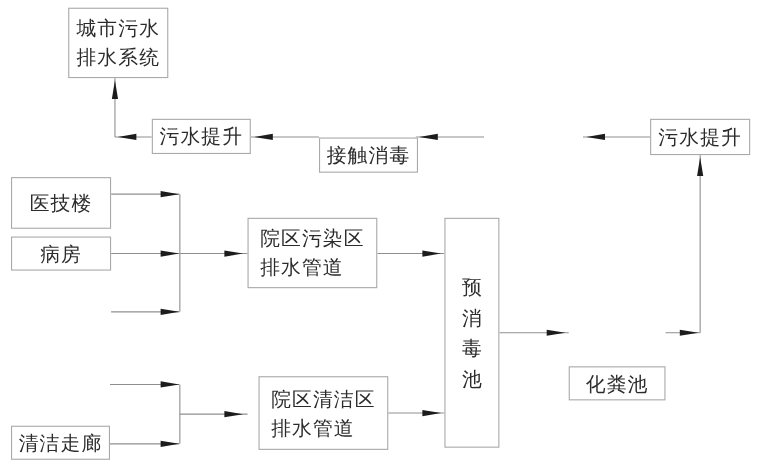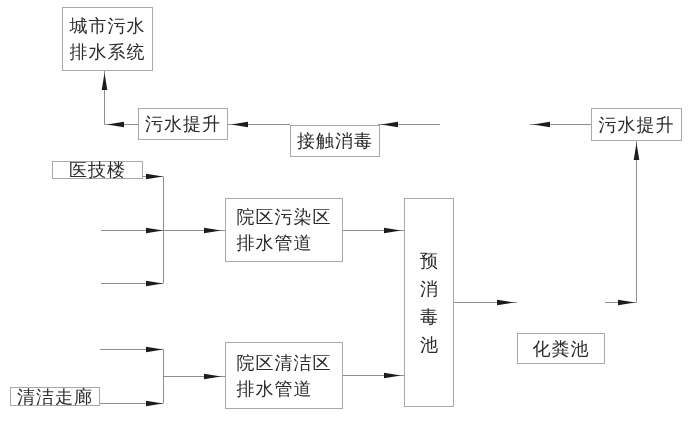--- a/index.html
+++ b/index.html
@@ -35,27 +35,27 @@
     line-height: 26px;
     white-space: pre-line;
     letter-spacing: 1px;
   }
   .node .label { white-space: pre-line; }
   .node-city      { left: 62px;  top: 7px;   width: 91px;  height: 64px; }
   .node-lift-l    { left: 138px; top: 108px; width: 90px;  height: 32px; }
   .node-disinfect { left: 290px; top: 108px; width: 90px;  height: 32px; margin-top: 17px; }
   .node-treat     { left: 440px; top: 108px; width: 90px;  height: 32px; }
   .node-lift-r    { left: 591px; top: 108px; width: 91px;  height: 33px; }
-  .node-medtech   { left: 10px;  top: 161px; width: 91px;  height: 18px; margin-left: 42px; }
+  .node-medtech   { left: 10px;  top: 161px; width: 91px;  height: 47px; }
   .node-ward      { left: 10px;  top: 215px; width: 91px;  height: 31px; }
   .node-icu       { left: 10px;  top: 267px; width: 91px;  height: 34px; }
   .node-doctor    { left: 10px;  top: 333px; width: 90px;  height: 32px; }
-  .node-corridor  { left: 10px;  top: 387px; width: 90px;  height: 19px; }
+  .node-corridor  { left: 10px;  top: 387px; width: 90px;  height: 31px; }
   .node-polluted  { left: 225px; top: 198px; width: 118px; height: 64px; }
-  .node-clean     { left: 225px; top: 342px; width: 118px; height: 67px; }
+  .node-clean     { left: 235px; top: 342px; width: 118px; height: 67px; }
   .node-pretank   { left: 404px; top: 198px; width: 50px;  height: 209px; line-height: 28px; letter-spacing: 0; }
   .node-septic    { left: 517px; top: 287px; width: 88px;  height: 31px; margin-top: 46px; }
   .edge-line { stroke: #8f8f8f; stroke-width: 1; }
   .arrowhead { fill: #1c1c1c; stroke: none; }
 </style>
 </head>
 <body>
 
 <div class="canvas">
 
@@ -123,20 +123,23 @@
 
 
   <div class="node node-lift-r">
     <span class="label">污水提升</span>
   </div>
 
   <div class="node node-medtech">
     <span class="label">医技楼</span>
   </div>
 
+  <div class="node node-ward">
+    <span class="label">病房</span>
+  </div>
 
 
 
   <div class="node node-corridor">
     <span class="label">清洁走廊</span>
   </div>
 
   <div class="node node-polluted">
     <span class="label">院区污染区
 排水管道</span>

